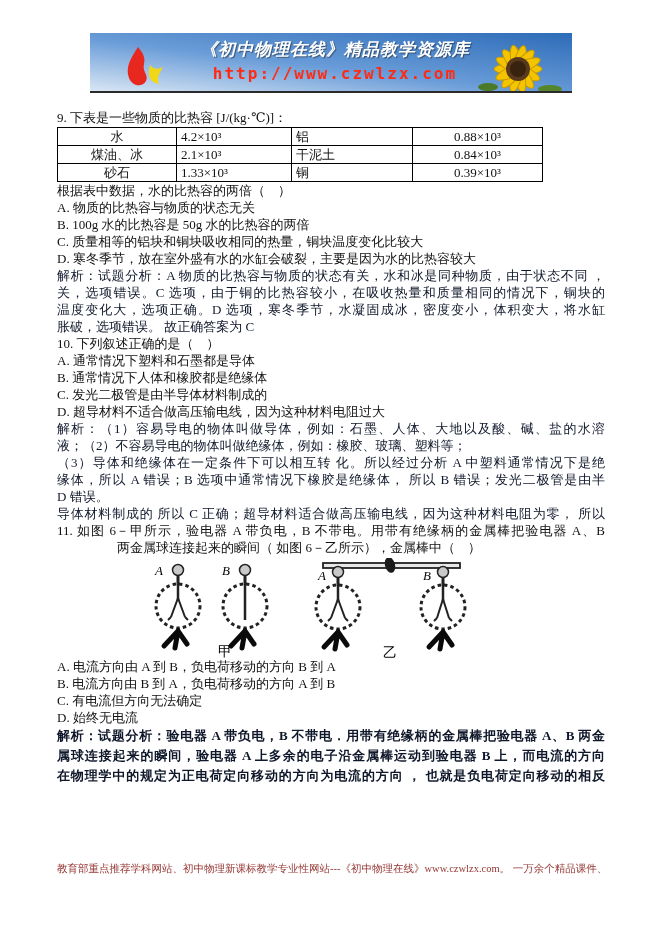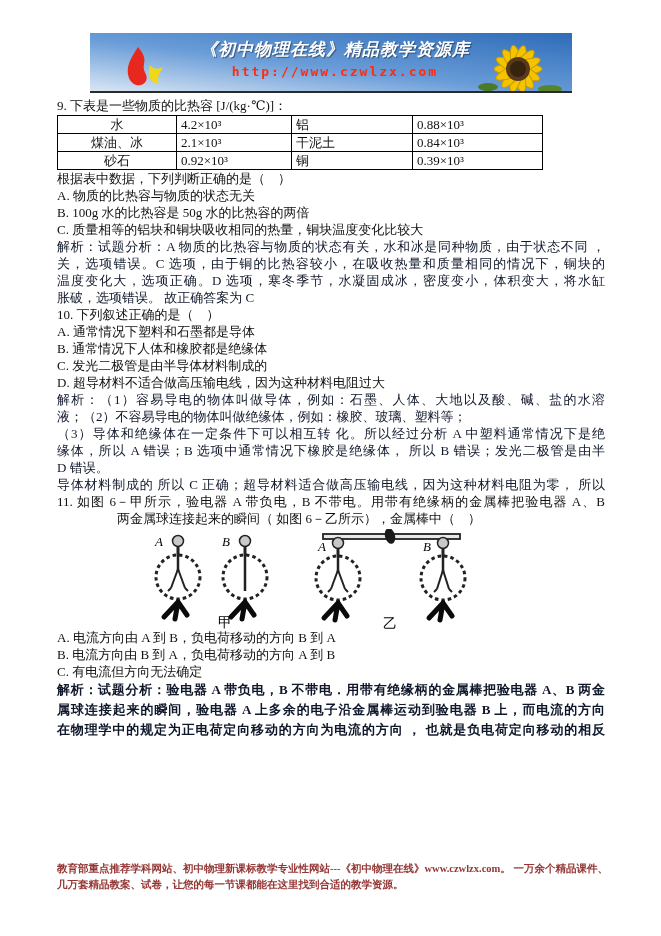--- a/index.html
+++ b/index.html
@@ -24,21 +24,21 @@
     overflow: hidden;
   }
   .banner-text { position:absolute; left:100px; top:5px; width:290px; text-align:center; }
   .banner-title {
     color:#ffffff; font-weight:bold; font-size:17px; letter-spacing:1px;
     font-style: italic;
     text-shadow: 1px 1px 1px rgba(0,0,0,.45);
     white-space: nowrap;
   }
   .banner-url {
-    color:#ff2a12; font-weight:bold; font-size:13px; letter-spacing:2px;
+    color:#ff2a12; font-weight:bold; font-size:16px; letter-spacing:2px;
     font-family:"DejaVu Sans Mono", monospace;
     margin-top:3px; white-space:nowrap;
   }
   .banner-logo { position:absolute; left:32px; top:12px; }
   .banner-flower { position:absolute; right:0; bottom:-4px; }
 
   
   .ln { font-size:13px; line-height:17px; white-space:nowrap; }
   .red { color:#0f172a; }
   .j { white-space:normal; text-align:justify; text-align-last:justify; }
@@ -47,32 +47,32 @@
   
   table.heat { border-collapse:collapse; margin-top:1px; }
   table.heat td {
     border:1px solid #000;
     font-size:13px; height:18px;
     padding:0 4px; line-height:16px;
   }
   td.c0 { width:119px; text-align:center; }
   td.c1 { width:115px; }
   td.c2 { width:121px; }
-  td.c3 { width:130px; }
+  td.c3 { width:130px;text-align:center; }
 
   
   .figure-wrap { margin-left:83px; margin-top:2px; width:460px; height:100px; }
 
   
   .lh20 { line-height:20px;font-weight:bold; }
 
   
   .footer {
     position:absolute; left:57px; top:861px; width:552px;
-    color:#943634; font-weight:bold;
+    color:#943634; font-weight:normal;
     font-size:10.5px; line-height:16px;
   }
   .footer .f1 { white-space:nowrap; }
 </style>
 </head>
 <body>
 
 <div id="page">
   <div class="content">
 
@@ -102,49 +102,50 @@
             <circle r="12" fill="#5a3a1c"></circle>
             <circle r="8" fill="#38230e"></circle>
           </g>
           <ellipse cx="12" cy="56" rx="10" ry="4" fill="#4a7a28"></ellipse>
           <ellipse cx="74" cy="58" rx="12" ry="4" fill="#55862e"></ellipse>
         </svg>
       </div>
     </div>
 
     <div>
-      <div class="ln" style="margin-top:4px">9. 下表是一些物质的比热容 [J/(kg·℃)]：</div>
+      <div class="ln" style="margin-top:16px">9. 下表是一些物质的比热容 [J/(kg·℃)]：</div>
 
       <table class="heat">
         <tbody>
             <tr>
           <td class="c0">水</td>
           <td class="c1">4.2×10³</td>
           <td class="c2">铝</td>
           <td class="c3">0.88×10³</td>
         </tr>
         <tr>
           <td class="c0">煤油、冰</td>
           <td class="c1">2.1×10³</td>
           <td class="c2">干泥土</td>
           <td class="c3">0.84×10³</td>
         </tr>
         <tr>
           <td class="c0">砂石</td>
-          <td class="c1">0.92×10³</td>
+          <td class="c1">1.33×10³</td>
           <td class="c2">铜</td>
           <td class="c3">0.39×10³</td>
         </tr>
       </tbody>
         </table>
 
-      <div class="ln">根据表中数据，下列判断正确的是（　）</div>
+      <div class="ln">根据表中数据，水的比热容的两倍（　）</div>
       <div class="ln">A. 物质的比热容与物质的状态无关</div>
       <div class="ln">B. 100g 水的比热容是 50g 水的比热容的两倍</div>
       <div class="ln">C. 质量相等的铝块和铜块吸收相同的热量，铜块温度变化比较大</div>
+      <div class="ln">D. 寒冬季节，放在室外盛有水的水缸会破裂，主要是因为水的比热容较大</div>
 
       <div class="ln red j">解析：试题分析：A 物质的比热容与物质的状态有关，水和冰是同种物质，由于状态不同 ，</div>
       <div class="ln red j">关，选项错误。C 选项，由于铜的比热容较小，在吸收热量和质量相同的情况下，铜块的</div>
       <div class="ln red j">温度变化大，选项正确。D 选项，寒冬季节，水凝固成冰，密度变小，体积变大，将水缸</div>
       <div class="ln red">胀破，选项错误。 故正确答案为 C</div>
     </div>
 
     <div>
       <div class="ln">10. 下列叙述正确的是（　）</div>
       <div class="ln">A. 通常情况下塑料和石墨都是导体</div>
@@ -216,24 +217,24 @@
           </g>
 
           <text x="78" y="98" font-size="14">甲</text>
           <text x="243" y="99" font-size="14">乙</text>
         </svg>
       </div>
 
       <div class="ln">A. 电流方向由 A 到 B，负电荷移动的方向 B 到 A</div>
       <div class="ln">B. 电流方向由 B 到 A，负电荷移动的方向 A 到 B</div>
       <div class="ln">C. 有电流但方向无法确定</div>
+      <div class="ln">D. 始终无电流</div>
 
       <div class="ln red j lh20">解析：试题分析：验电器 A 带负电，B 不带电．用带有绝缘柄的金属棒把验电器 A、B 两金</div>
       <div class="ln red j lh20">属球连接起来的瞬间，验电器 A 上多余的电子沿金属棒运动到验电器 B 上，而电流的方向</div>
       <div class="ln red j lh20">在物理学中的规定为正电荷定向移动的方向为电流的方向 ， 也就是负电荷定向移动的相反</div>
     </div>
   </div>
 
   <div class="footer">
     <div class="f1">教育部重点推荐学科网站、初中物理新课标教学专业性网站---《初中物理在线》www.czwlzx.com。 一万余个精品课件、</div>
-    <div class="f2">几万套精品教案、试卷，让您的每一节课都能在这里找到合适的教学资源。</div>
   </div>
 </div>
 
 </body></html>

